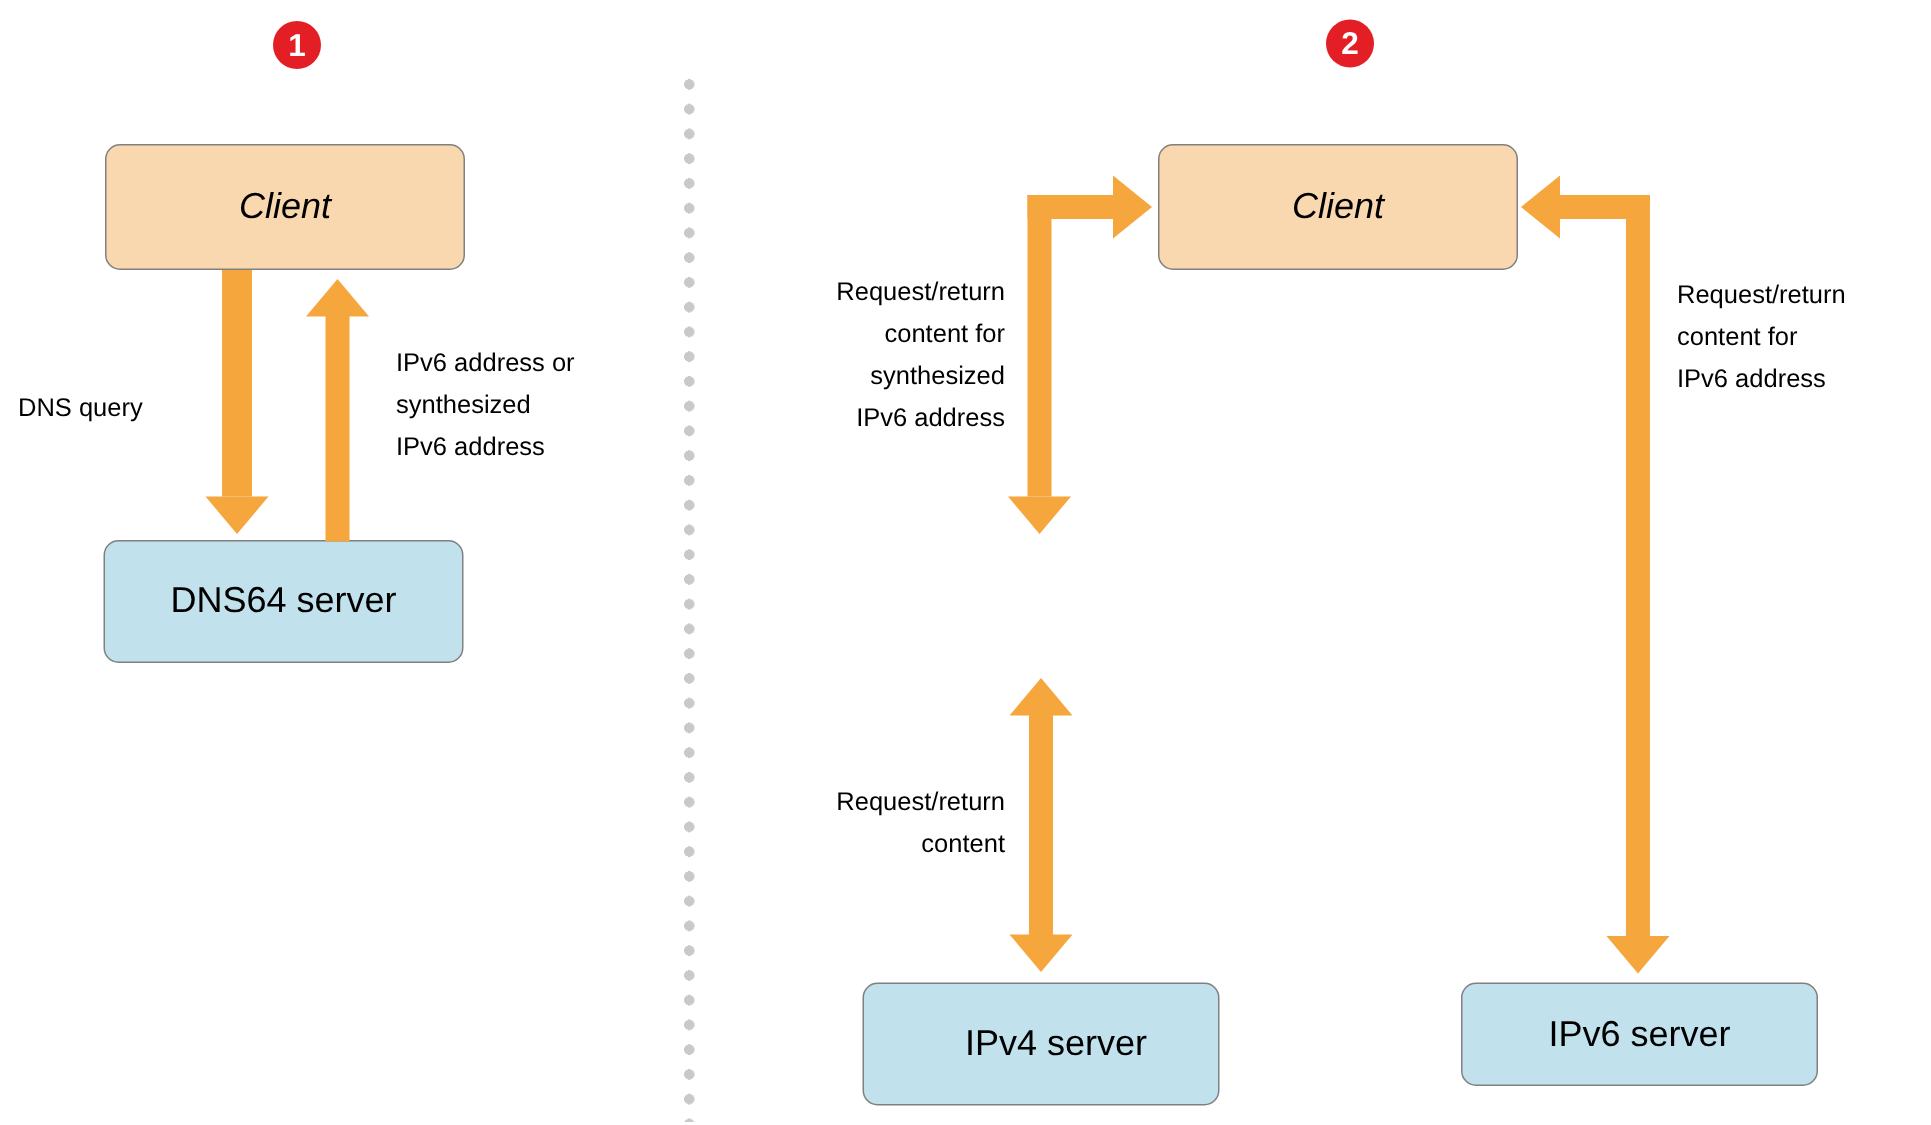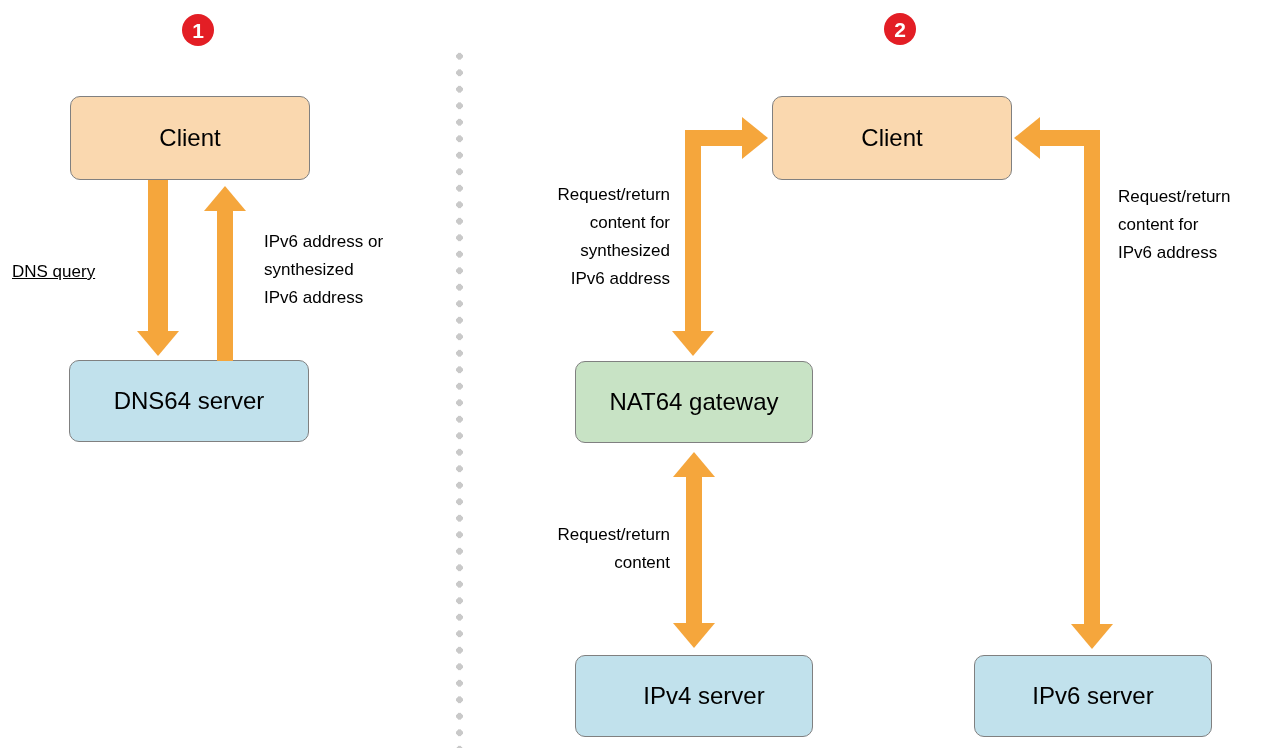--- a/index.html
+++ b/index.html
@@ -34,21 +34,21 @@
     line-height: 1;
   }
   .node {
     position: absolute;
     border: 1.5px solid var(--box-border);
     border-radius: 10px;
     display: flex; align-items: center; justify-content: center;
     font-size: 24px;
     color: var(--text);
   }
-  .node.client  { background: var(--client-fill); }
+  .node.client  { background: var(--client-fill); font-style: italic; }
   .node.server  { background: var(--server-fill); }
   .node.gateway { background: var(--gateway-fill); }
   .edge-label {
     position: absolute;
     font-size: 17px;
     line-height: 28px;
     white-space: pre-line;
     color: var(--text);
   }
   .edge-label.right { text-align: right; }
@@ -99,35 +99,34 @@
   <div>
     <div class="shaft" style="left:148px; top:180px; width:20px; height:151px;"></div>
     <div class="head down" style="left:137px; top:331px;"></div>
   </div>
 
   <div>
     <div class="head up" style="left:204px; top:186px;"></div>
     <div class="shaft" style="left:217px; top:210px; width:16px; height:151px;"></div>
   </div>
 
-  <div class="edge-label" style="left:12px; top:258px;text-decoration:underline;">DNS query</div>
+  <div class="edge-label" style="left:12px; top:258px;">DNS query</div>
 
   <div class="edge-label" style="left:264px; top:228px;">IPv6 address or
 synthesized
 IPv6 address</div>
 
   <div class="badge" style="left:884px; top:13px;">2</div>
 
   <div class="node client" style="left:772px; top:96px; width:240px; height:84px;">Client</div>
 
-  <div class="node gateway" style="left:575px; top:361px; width:238px; height:82px;">NAT64 gateway</div>
 
   <div class="node server" style="left:575px; top:655px; width:238px; height:82px;padding-left:20px;">IPv4 server</div>
 
-  <div class="node server" style="left:974px; top:655px; width:238px; height:82px;">IPv6 server</div>
+  <div class="node server" style="left:974px; top:655px; width:238px; height:69px;">IPv6 server</div>
 
   <div>
     <div class="shaft" style="left:685px; top:130px; width:16px; height:201px;"></div>
     <div class="shaft" style="left:685px; top:130px; width:57px; height:16px;"></div>
     <div class="head rightward" style="left:742px; top:117px;"></div>
     <div class="head down" style="left:672px; top:331px;"></div>
   </div>
 
   <div>
     <div class="head up" style="left:673px; top:452px;"></div>

